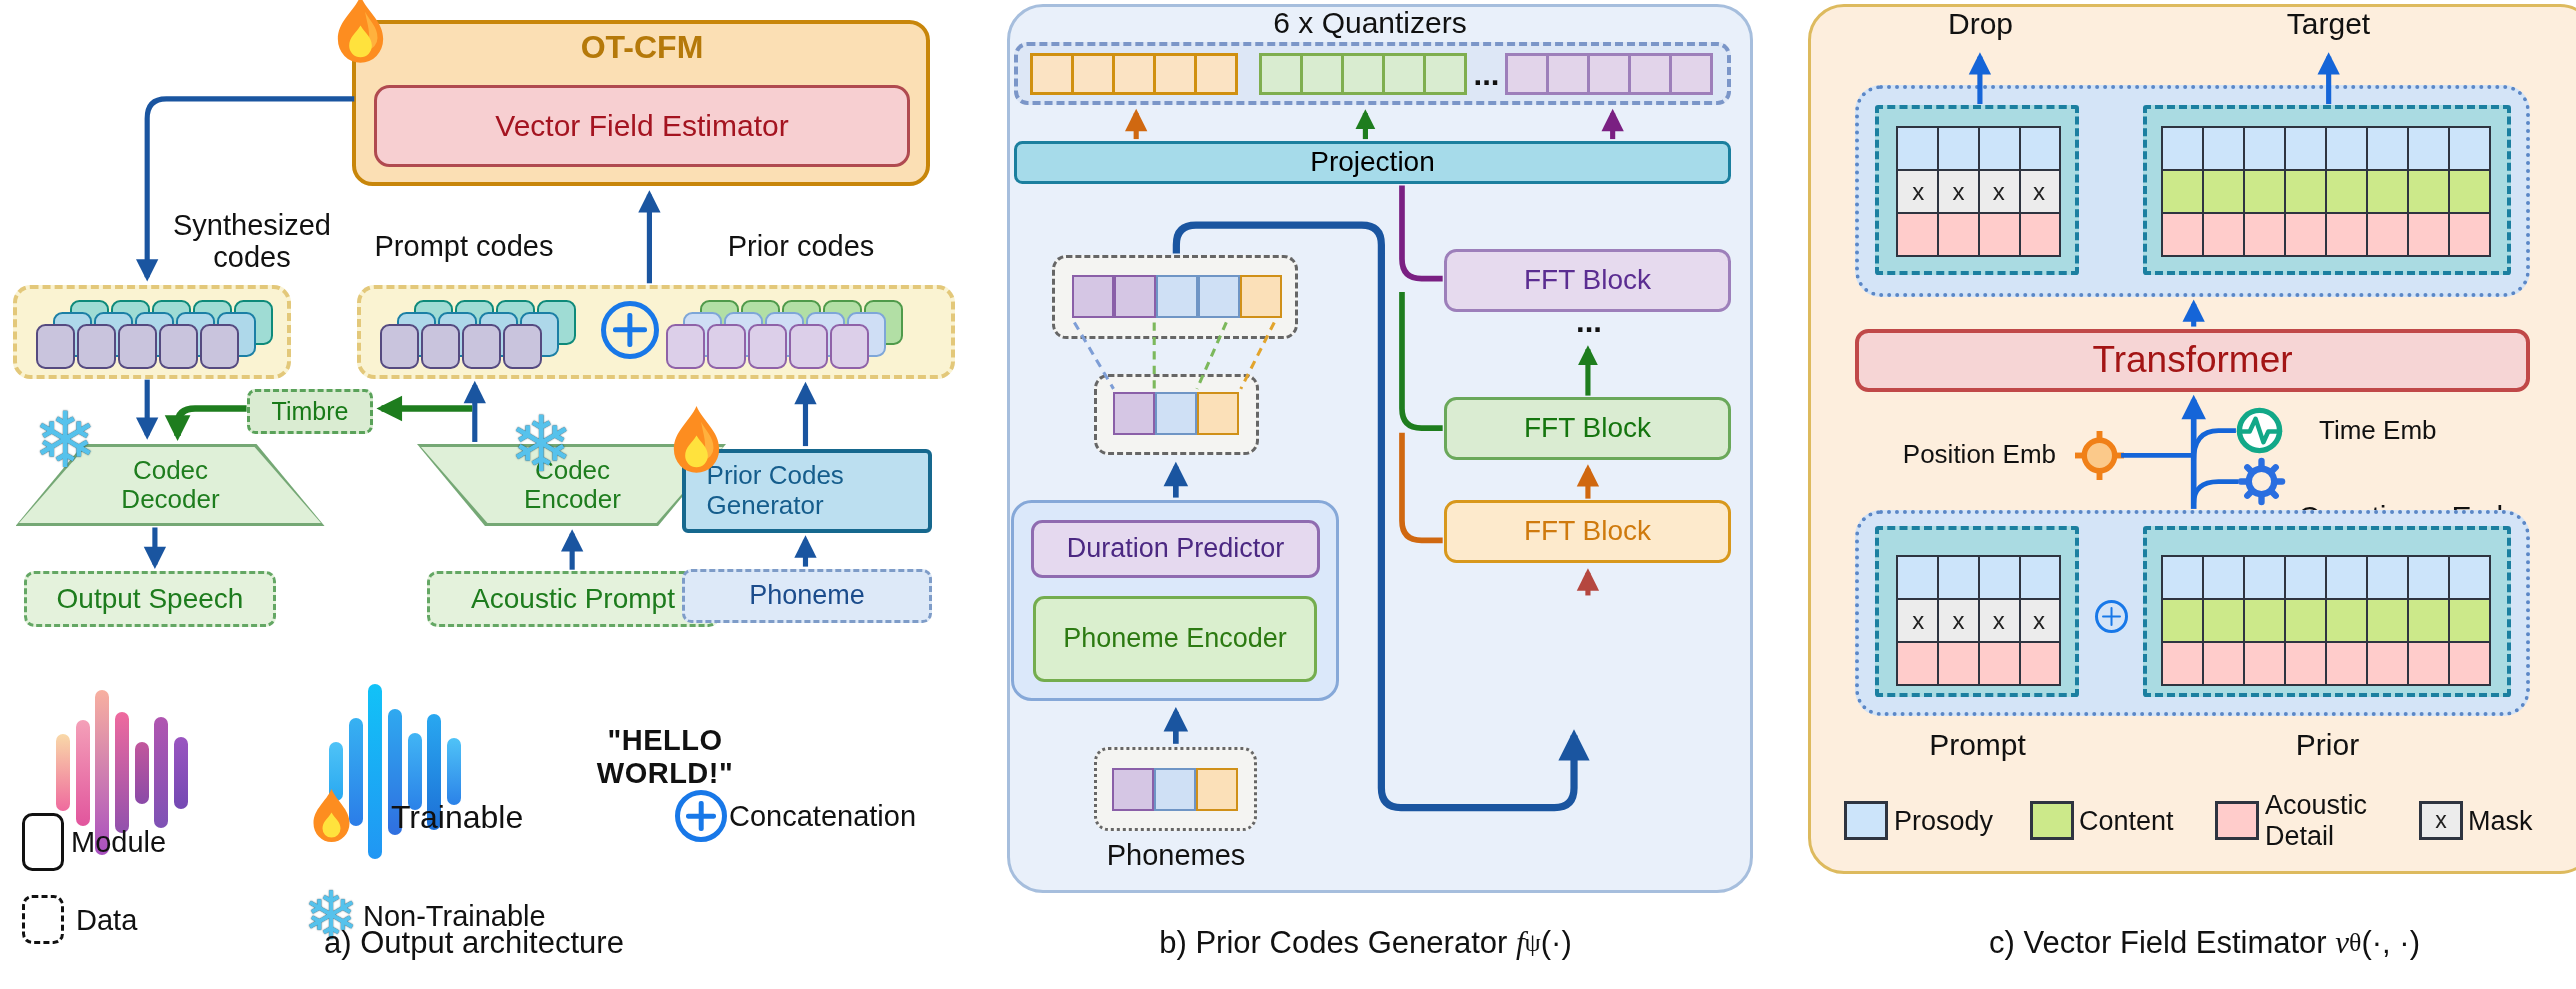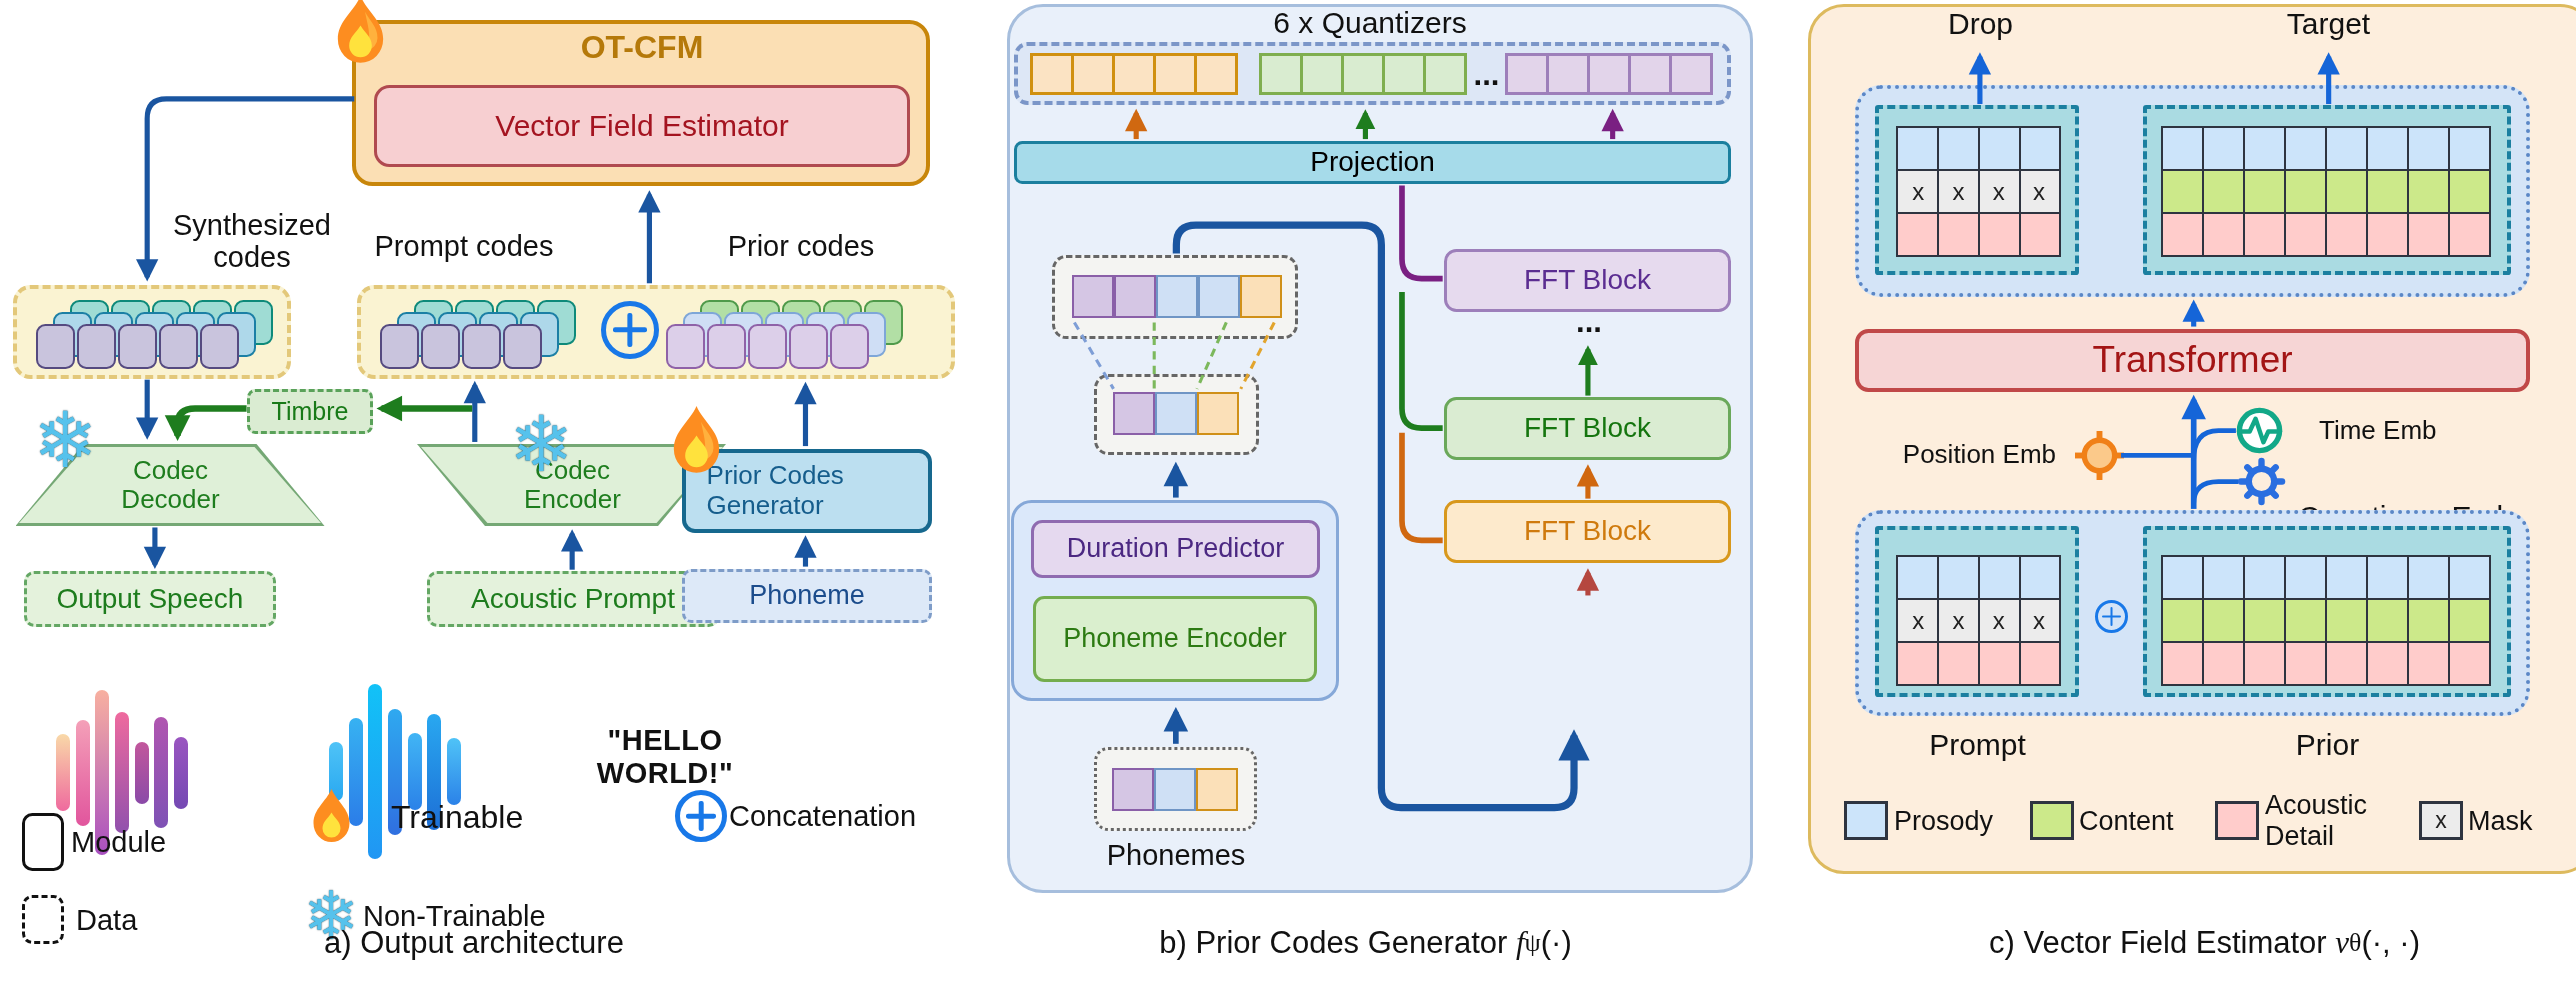--- a/index.html
+++ b/index.html
@@ -159,21 +159,21 @@
   <div class="trap trap-enc" style="left:417px;top:444px;width:309px;height:82px;background:#75a875;"></div>
   <div class="trap-i trap-enc" style="left:421px;top:447px;width:302px;height:76px;background:#dff0d8;"></div>
   <div class="lbl" style="left:495px;top:447px;width:155px;height:76px;font-size:26px;color:#1e7d1e;">Codec Encoder</div>
 
   <div class="snow" style="left:33px;top:402px;font-size:77px;">❄</div>
   <div class="snow" style="left:509px;top:406px;font-size:77px;">❄</div>
 
   <div class="box" style="left:24px;top:571px;width:252px;height:56px;background:#e4f2dc;border:3.1px dashed #64a764;border-radius:10.3px;font-size:28px;color:#1d7c1d;">Output Speech</div>
   <div class="box" style="left:427px;top:571px;width:292px;height:56px;background:#e4f2dc;border:3.1px dashed #64a764;border-radius:10.3px;font-size:28px;color:#1d7c1d;">Acoustic Prompt</div>
 
-  <div class="box" style="left:682px;top:449px;width:250px;height:84px;background:#bcdff0;border:4.1px solid #16688e;border-radius:13px;font-size:26px;color:#155d8c;padding:0 20.6px;">Prior Codes Generator</div>
+  <div class="box" style="left:682px;top:449px;width:250px;height:84px;background:#bcdff0;border:4.1px solid #16688e;border-radius:6px;font-size:26px;color:#155d8c;padding:0 20.6px;">Prior Codes Generator</div>
   <div class="box" style="left:682px;top:569px;width:250px;height:54px;background:#dde9f8;border:3.1px dashed #7e9cc8;border-radius:9.3px;font-size:27px;color:#1b4c8c;">Phoneme</div>
 
   <div class="abs" style="left:332px;top:-4.1px;width:57px;height:68px;">
     <svg width="57" height="68" viewBox="0 0 100 120">
         <path d="M50 0 C38 28 10 44 10 76 a40 42 0 0 0 80 0 C90 44 62 28 50 0 Z" fill="#fd8d20"></path>
         <path d="M58 28 C66 44 80 54 80 74 a18 20 0 0 1 -18 20 C70 70 62 50 58 28 Z" fill="#ffb13d"></path>
         <path d="M50 52 C42 66 30 72 30 88 a20 20 0 0 0 40 0 C70 72 58 66 50 52 Z" fill="#ffe23d"></path>
       </svg>
   </div>
   <div class="abs" style="left:668px;top:406px;width:57px;height:68px;">

